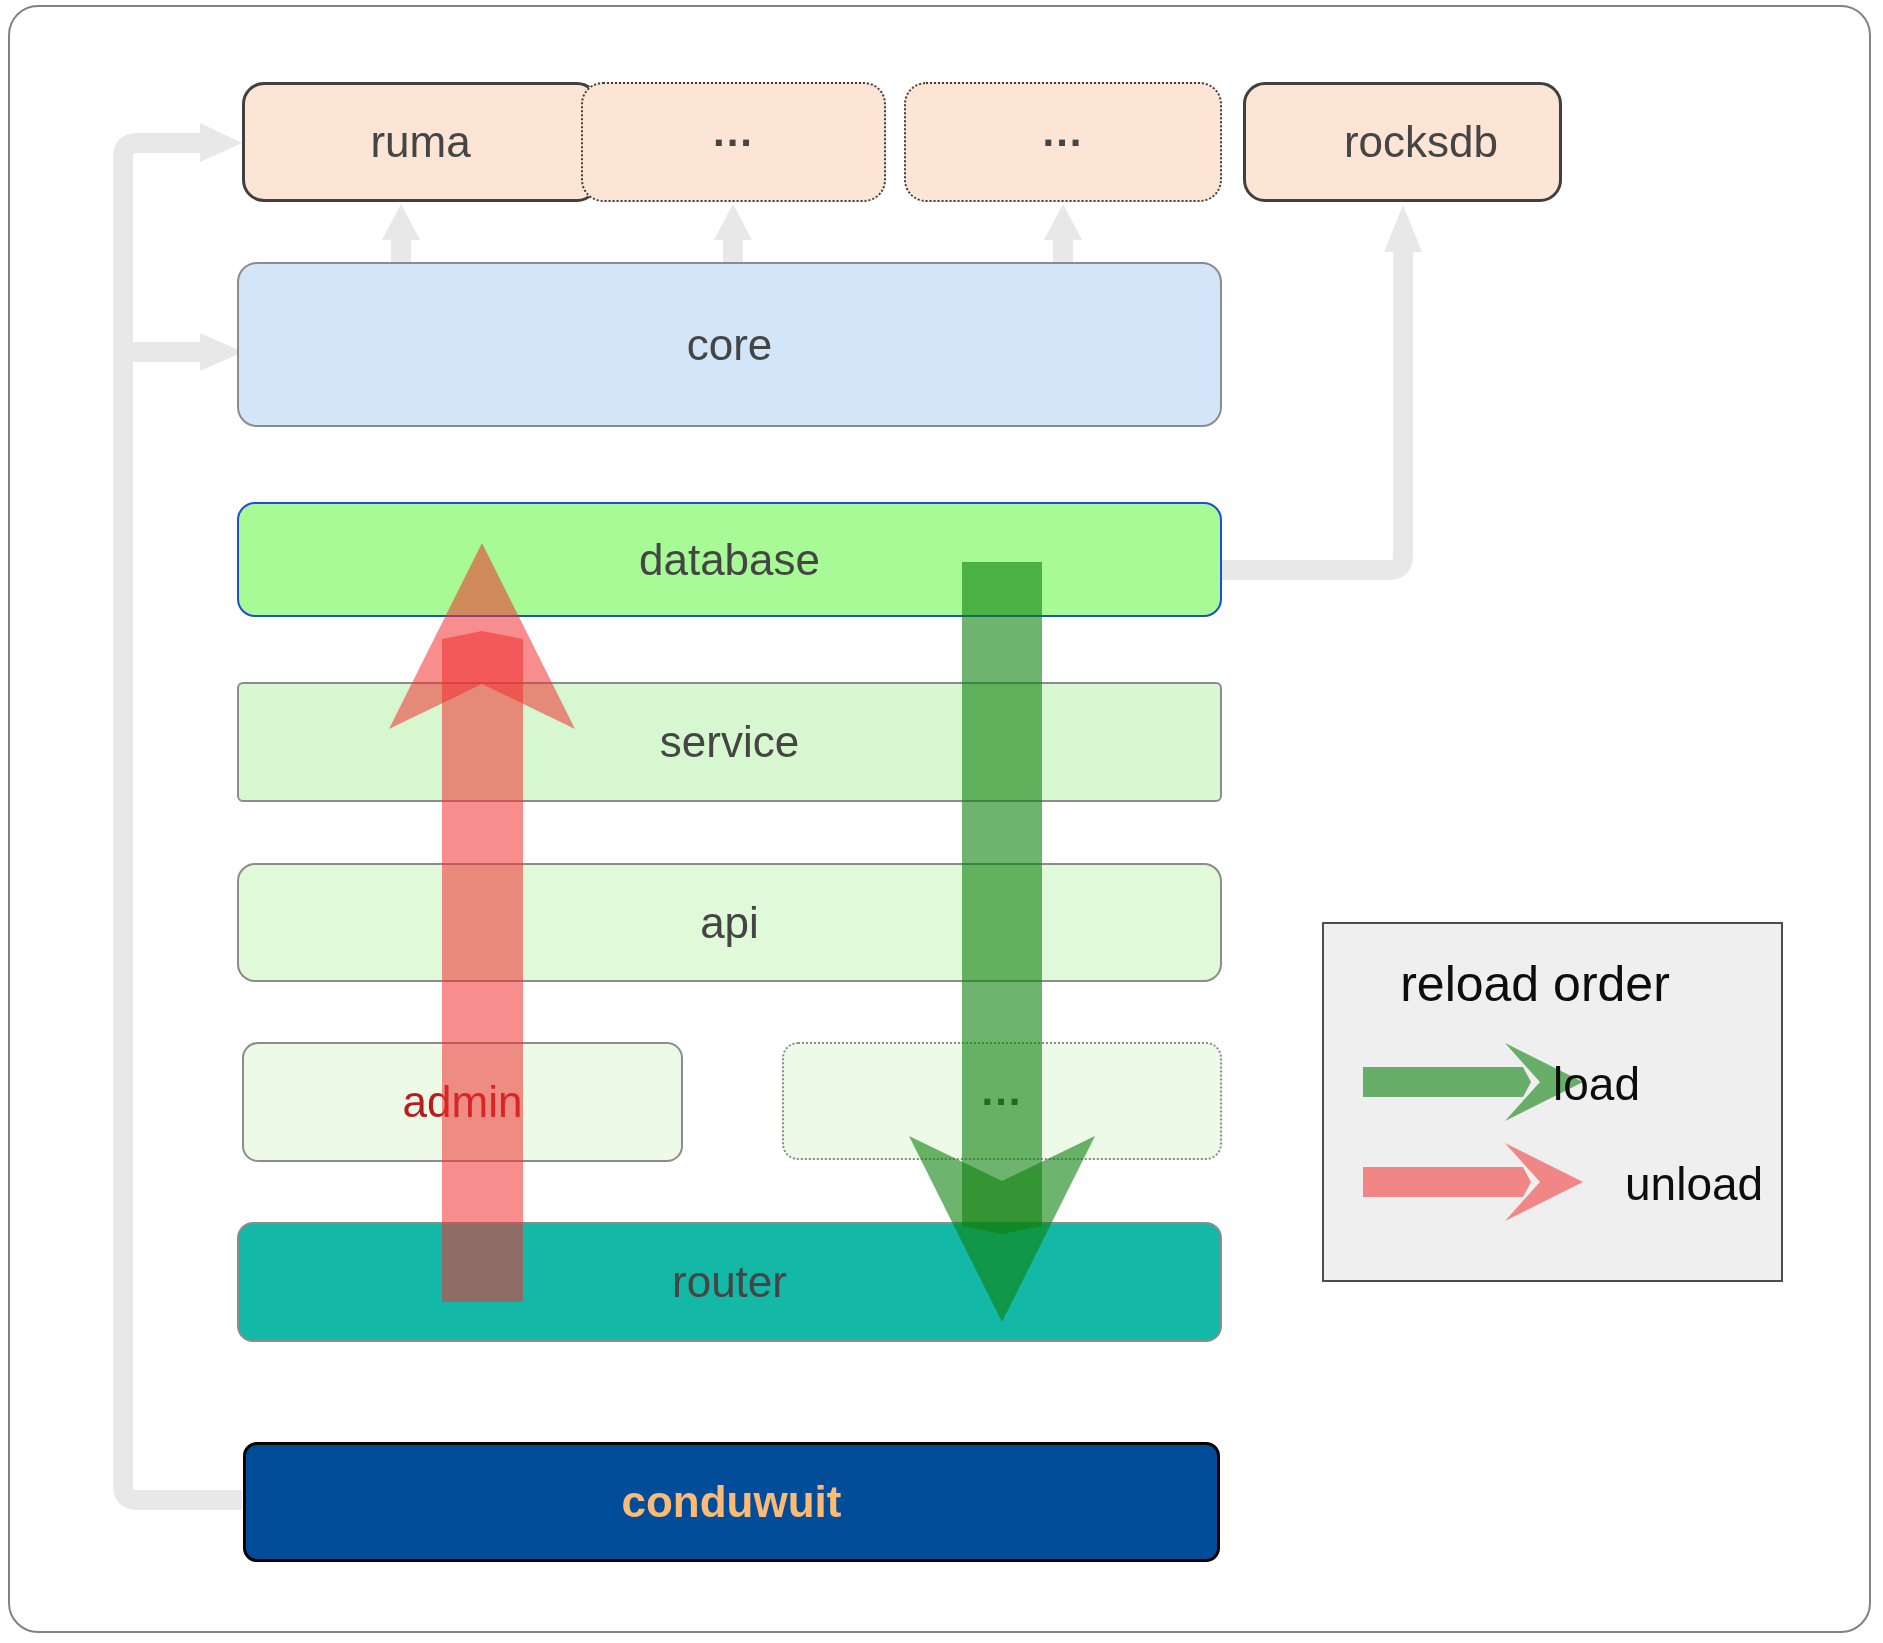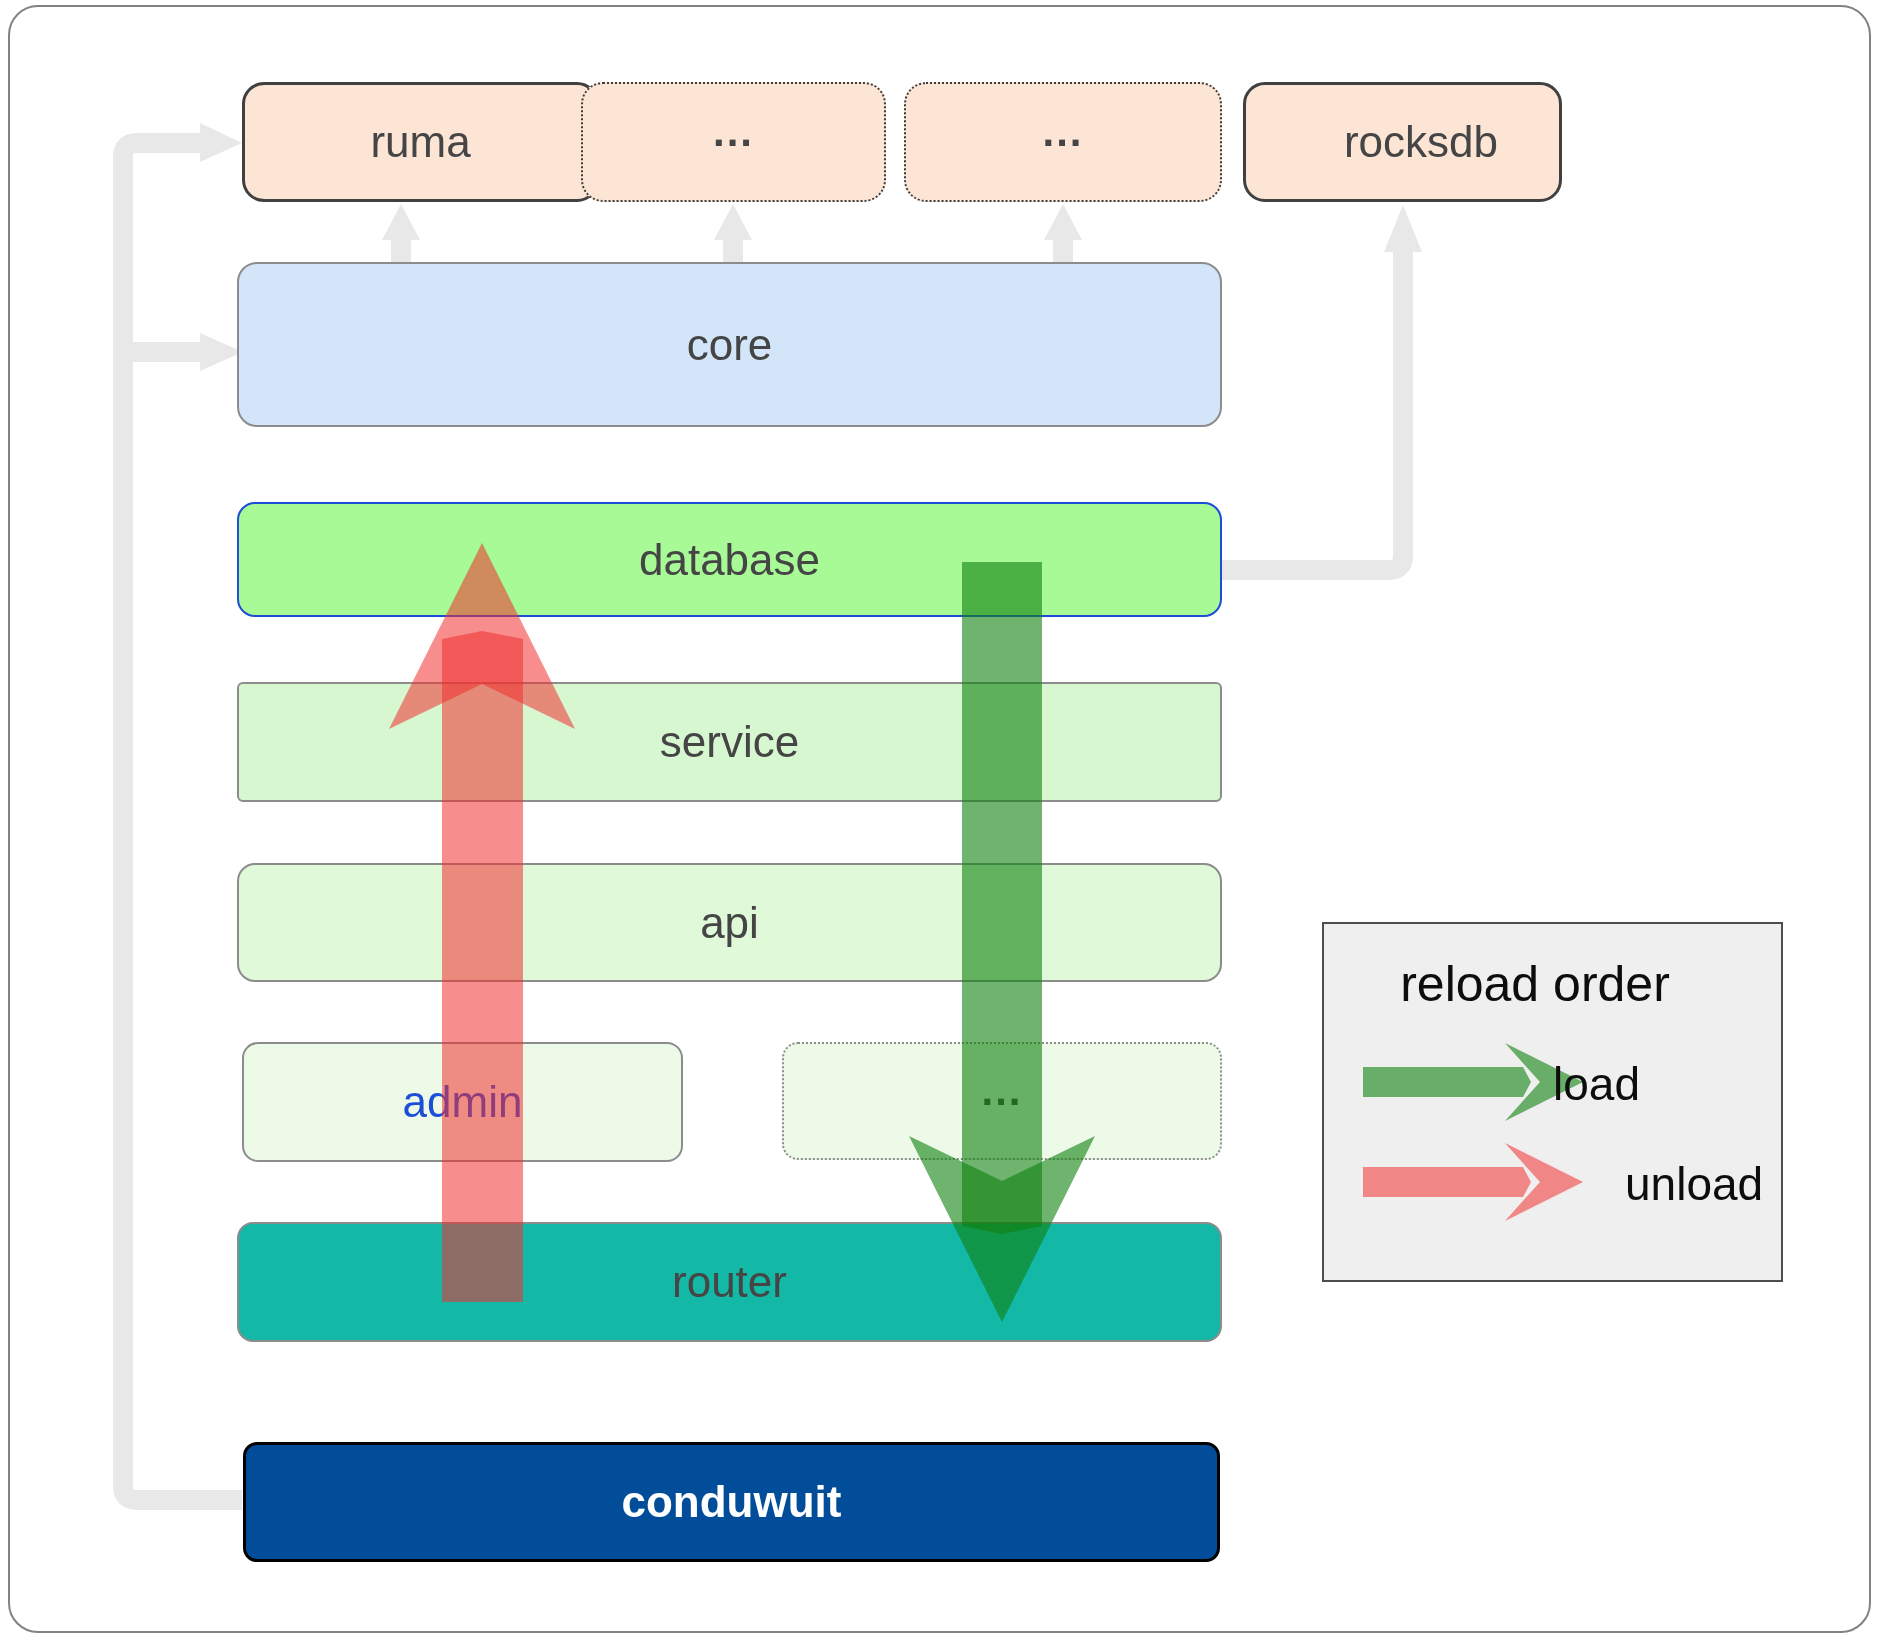--- a/index.html
+++ b/index.html
@@ -27,24 +27,24 @@
 
   
   #ruma      {left:242px;top:82px;  width:357px;height:120px;background:var(--peach);border:3px solid #404040;border-radius:22px;}
   #dots-a    {left:581px;top:82px;  width:305px;height:120px;background:var(--peach);border:2px dotted #3d3d3d;border-radius:22px;}
   #dots-b    {left:904px;top:82px;  width:318px;height:120px;background:var(--peach);border:2px dotted #3d3d3d;border-radius:22px;}
   #rocksdb   {left:1243px;top:82px; width:319px;height:120px;background:var(--peach);border:3px solid #404040;border-radius:22px;padding-left:37px;}
   #core      {left:237px;top:262px; width:985px;height:165px;background:var(--core-blue);border:2px solid #8c8c8c;border-radius:20px;}
   #database  {left:237px;top:502px; width:985px;height:115px;background:var(--db-green);border:2px solid #1d4ed8;border-radius:18px;text-align:center;}
   #service   {left:237px;top:682px; width:985px;height:120px;background:var(--service-green);border:2px solid #8c8c8c;border-radius:6px;}
   #api       {left:237px;top:863px; width:985px;height:119px;background:var(--api-green);border:2px solid #8c8c8c;border-radius:18px;}
-  #admin     {left:242px;top:1042px;width:441px;height:120px;background:var(--admin-green);border:2px solid #8c8c8c;border-radius:16px;color:#1d4ed8;}
+  #admin     {left:242px;top:1042px;width:441px;height:120px;background:var(--admin-green);border:2px solid #8c8c8c;border-radius:16px;color:#b91c1c;}
   #dots-c    {left:782px;top:1042px;width:440px;height:118px;background:var(--admin-green);border:2px dotted #8c8c8c;border-radius:16px;}
   #router    {left:237px;top:1222px;width:985px;height:120px;background:#14b8a6;border:2px solid #8c8c8c;border-radius:16px;}
-  #conduwuit {left:243px;top:1442px;width:977px;height:120px;background:var(--conduwuit-blue);border:3px solid #000;border-radius:14px;color:#ffffff;font-weight:600;}
+  #conduwuit {left:243px;top:1442px;width:977px;height:120px;background:var(--conduwuit-blue);border:3px solid #000;border-radius:14px;color:#fdba74;font-weight:600;}
 
   
   #legend{
     position:absolute;left:1322px;top:922px;width:461px;height:360px;z-index:2;
     background:var(--legend-bg);border:2px solid #4d4d4d;box-sizing:border-box;
   }
   #legend-title{left:1322px;top:955px;width:426px;text-align:center;font-size:50px;}
   #legend-load-label  {left:1553px;top:1057px;font-size:46px;}
   #legend-unload-label{left:1625px;top:1157px;font-size:46px;}
 

